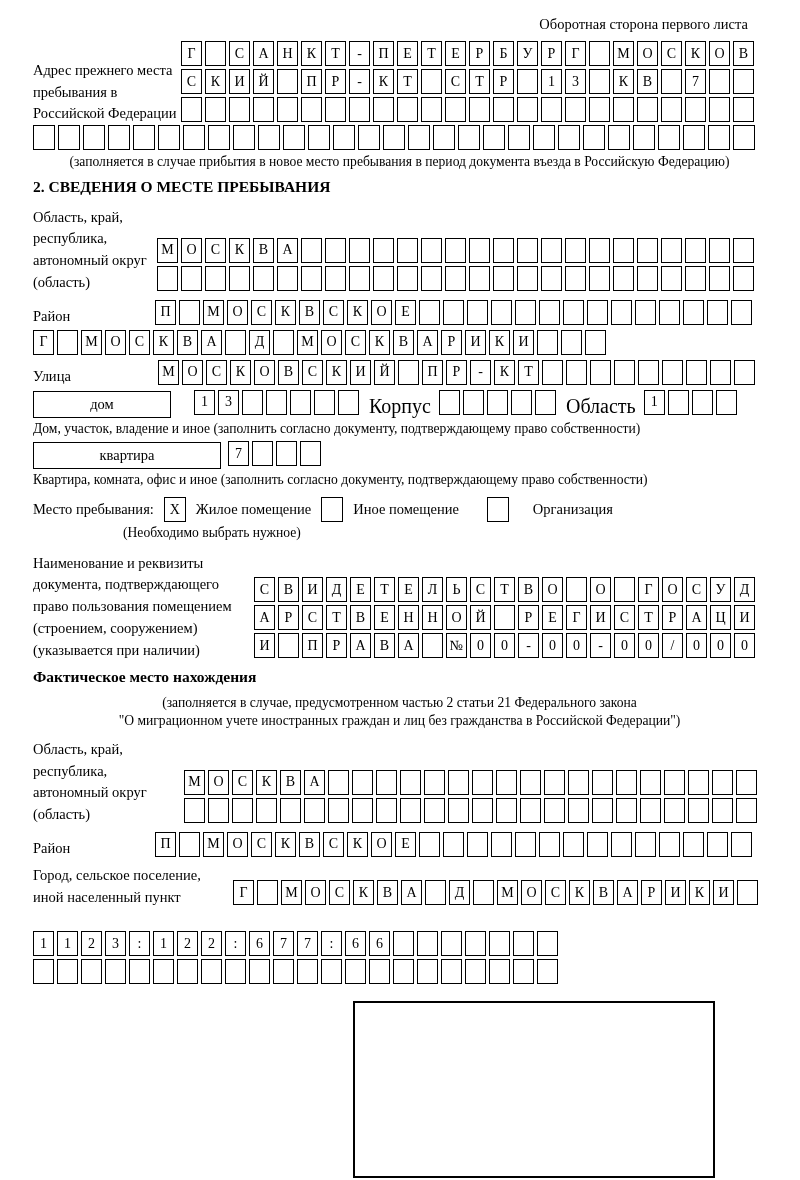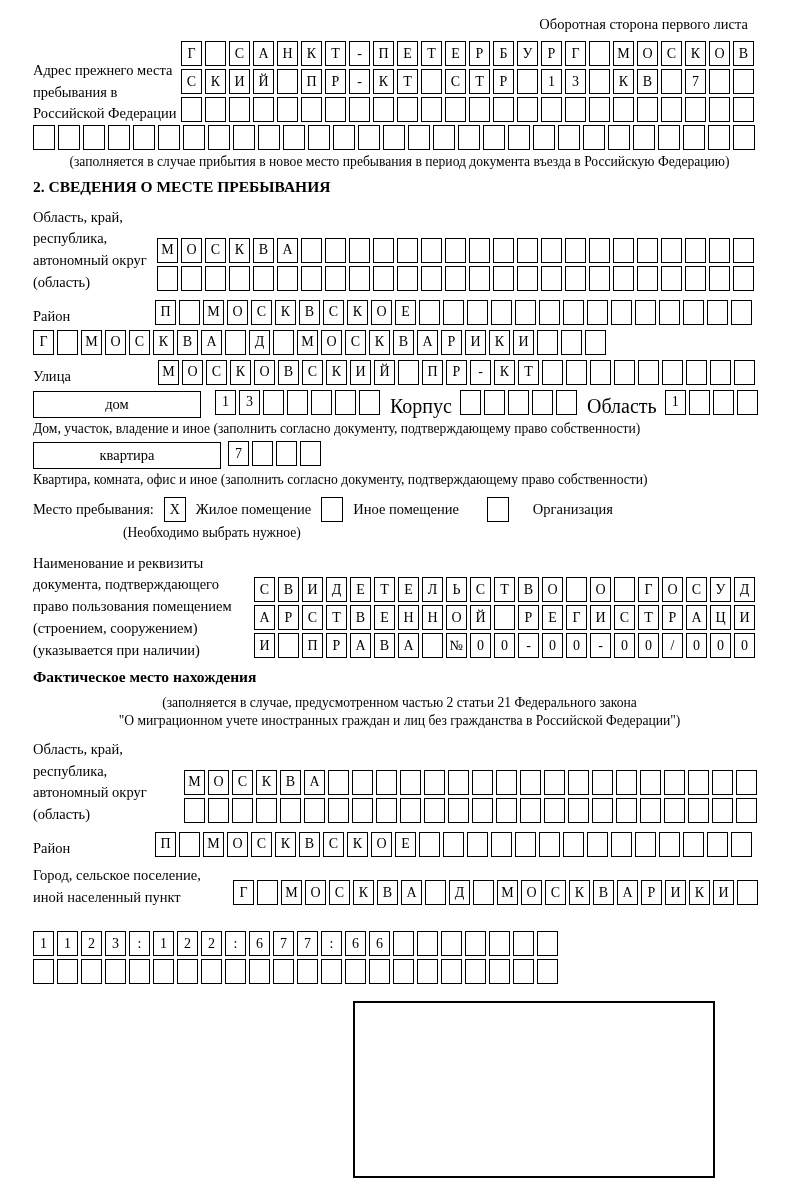--- a/index.html
+++ b/index.html
@@ -33,21 +33,21 @@
   .center { text-align: center; }
   .sect-title { font-size: 15.5px; font-weight: bold; text-align: left; margin: 7px 0 8px 0; }
 
   .mb2 { margin-bottom: 2px; } .mb4 { margin-bottom: 4px; } .mb6 { margin-bottom: 6px; }
 
   .widebox {
     border: 1.6px solid #000; height: 27px;
     display: inline-flex; align-items: center; justify-content: center;
     font-size: 14.5px; flex: 0 0 auto;
   }
-  .dombox { width: 168px; margin-right: 14px; }
+  .dombox { width: 138px; margin-right: 23px; }
   .kvbox  { width: 188px; margin-right: 7px; }
   .inllabel { font-size: 20px; padding: 4px 8px 0 10px; flex: 0 0 auto; }
 
   .stayrow { display: flex; align-items: center; font-size: 14.5px; margin: 8px 0 2px 0; text-align: center; }
   .stayrow .cell { margin: 0 10px; width: 22px; }
   .choose-note { margin-left: 90px; margin-bottom: 8px; }
 
   .actual-note { margin: 2px 0 6px 0; }
 
   .cad-rows { padding-top: 21px; }

